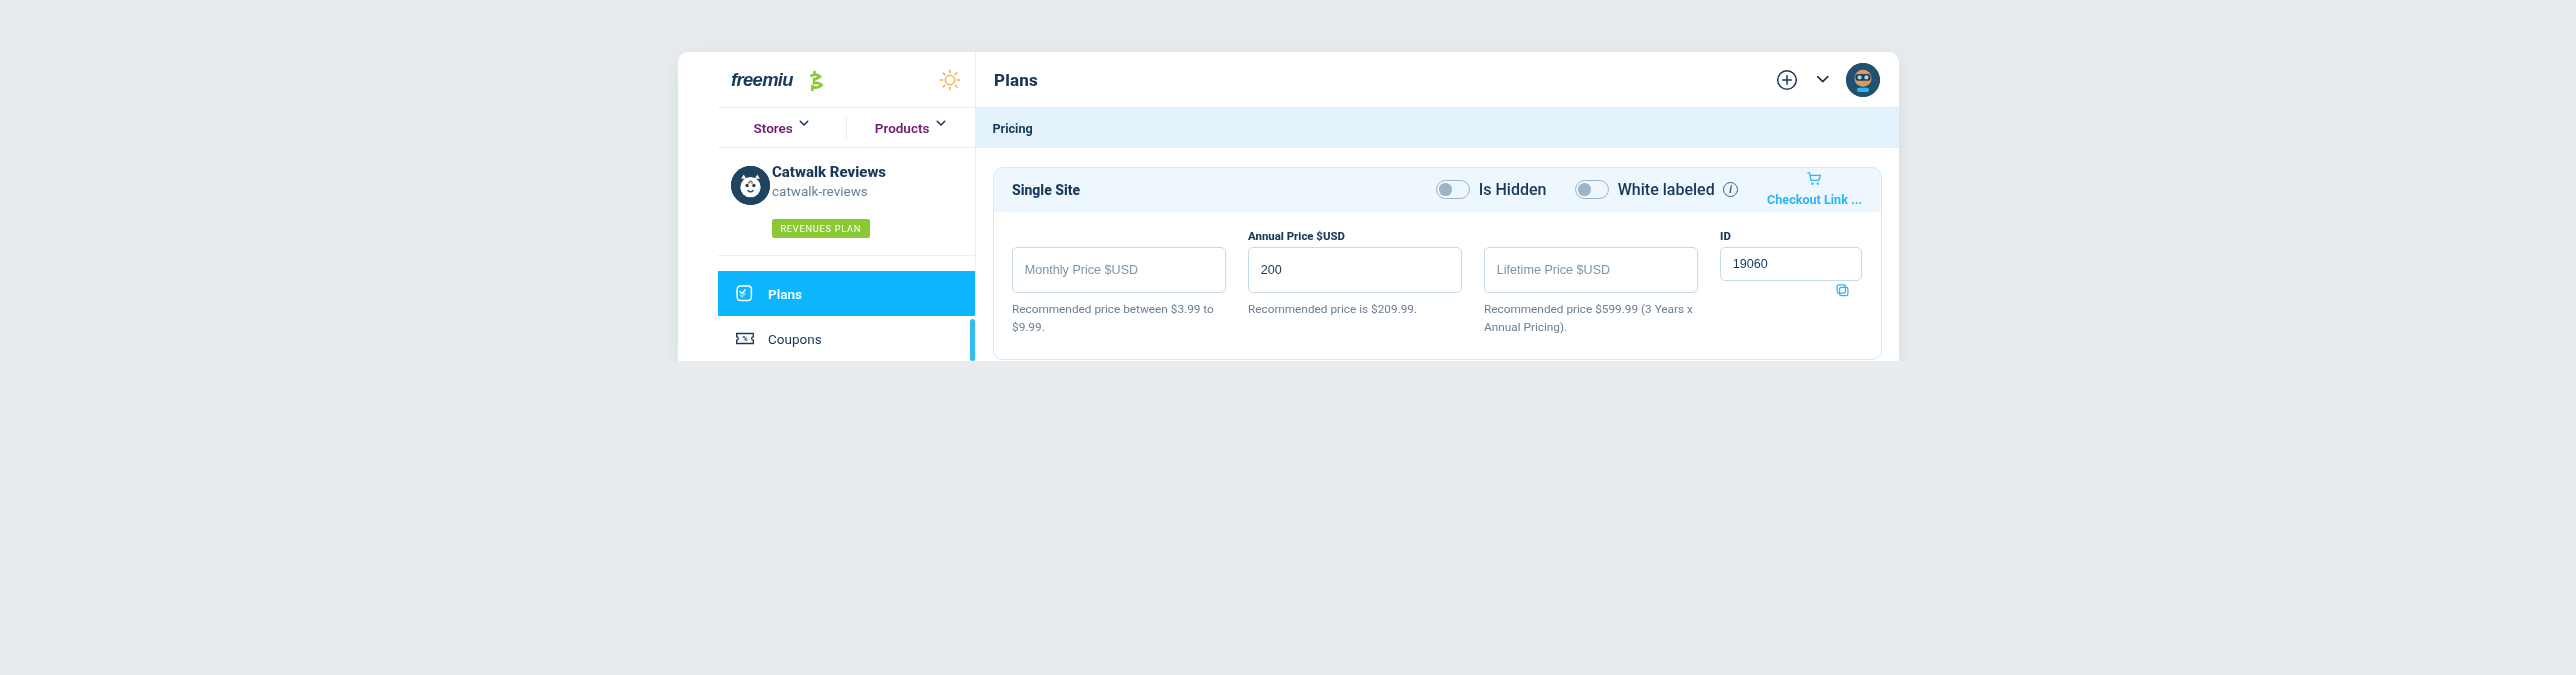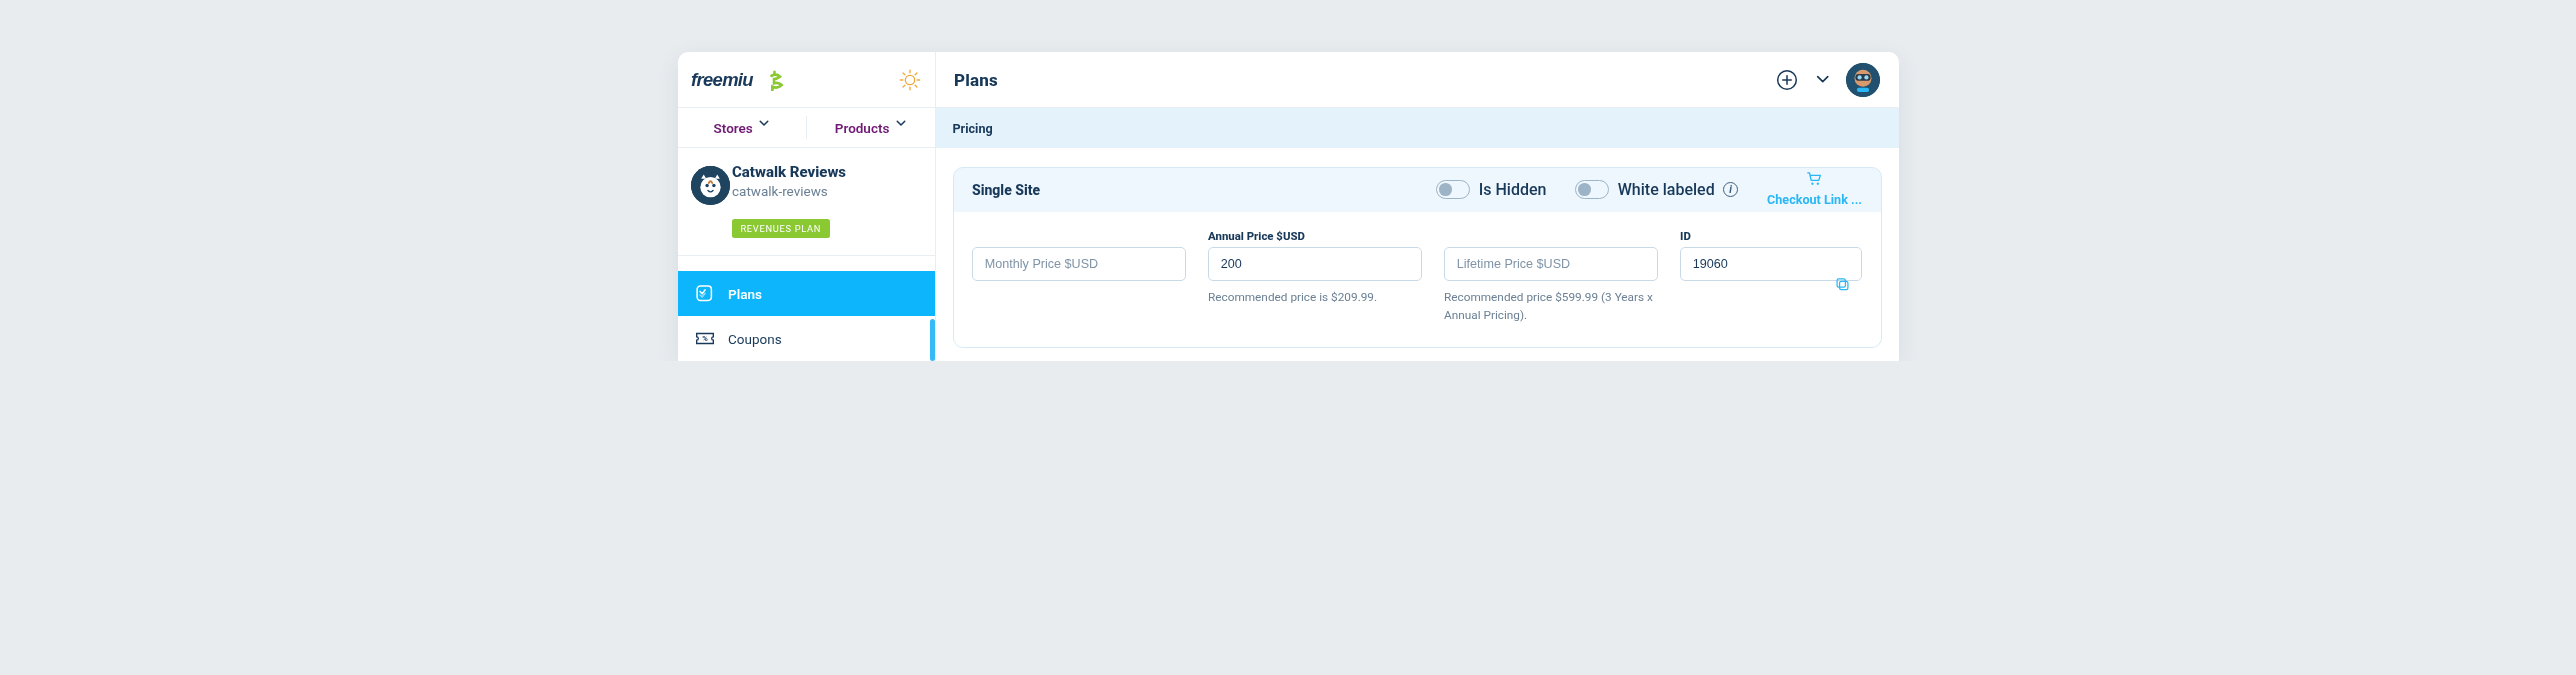--- a/index.html
+++ b/index.html
@@ -8,20 +8,21 @@
   font-family: -apple-system, BlinkMacSystemFont, "Segoe UI", Roboto, Helvetica, Arial, sans-serif;
   padding: 52px 51px 0 51px;
 }
 .app-window {
   width: 1221px;
   margin: 0 auto;
   background: #fff;
   border-radius: 10px 10px 0 0;
   box-shadow: 0 6.7px 23.6px rgba(30,50,80,.08);
   overflow: hidden;
+  padding-left: 40px;
 }
 .header {
   display: flex;
   align-items: center;
   height: 56px;
   border-bottom: 0.8px solid #e9eef3;
 }
 .logo-cell { width: 207px; display:flex; align-items:center; padding-left:13.5px; }
 .logo-cell svg { display:block; }
 .theme-cell { width: 51px; display:flex; align-items:center; justify-content:center; border-right:0.8px solid #e9eef3; height:56px; }
@@ -58,21 +59,21 @@
 .toggle { width:34px; height:18.5px; border-radius:17px; border:1.3px solid #9db4c6; display:flex; align-items:center; padding:1.7px; cursor:pointer; }
 .toggle .knob { width:12.6px; height:12.6px; border-radius:50%; background:#9db4c6; }
 .toggle-label { font-size:16px; color:#18395a; font-weight:500; }
 .info-circle { width:15px; height:15px; border:1.3px solid #43607a; border-radius:50%; display:flex; align-items:center; justify-content:center; font-size:10px; font-weight:800; font-style:italic; color:#43607a; }
 .checkout-link { display:flex; align-items:center; gap:6.7px; color:#29b7f5; font-weight:700; font-size:12.6px; cursor:pointer;flex-direction:column; }
 .panel-body { background:#fff; padding:17px 18.5px 22px; display:flex; gap:22px; }
 .field-col { display:flex; flex-direction:column; }
 .field-col.grow { flex:1; }
 .field-label { font-size:11.4px; font-weight:800; color:#18395a; height:18.5px; }
 .field-label.empty { visibility:hidden; }
-.price-input { width:214px; height:34px; border:0.8px solid #c9dae7; border-radius:5px; padding:0 11.8px; font-size:12.6px; color:#18395a; outline:none; background:#fff; }
+.price-input { width:214px; height:46px; border:0.8px solid #c9dae7; border-radius:5px; padding:0 11.8px; font-size:12.6px; color:#18395a; outline:none; background:#fff; }
 .price-input::placeholder { color:#7f94a7; font-weight:500; }
 .id-wrap { position:relative; flex:1; }
 .id-input { width:100%; height:34px; border:0.8px solid #c9dae7; border-radius:5px; padding:0 34px 0 11.8px; font-size:12.6px; color:#18395a; outline:none; background:#fff; font-weight:500; }
 .copy-btn { position:absolute; right:8.4px; top:50%; transform:translateY(-50%); width:18.5px; height:18.5px; cursor:pointer; color:#29b7f5; }
 .helper { font-size:11.8px; color:#6b8094; margin-top:8.4px; line-height:1.5; max-width:214px; }
 </style>
 </head>
 <body>
 
 <div class="app-window">
@@ -222,20 +223,21 @@
                 <circle cx="13" cy="14" r="1.4" fill="#29b7f5"></circle>
               </svg>
               <span>Checkout Link ...</span>
             </div>
           </div>
 
           <div class="panel-body">
             <div class="field-col">
               <div class="field-label empty">.</div>
               <input class="price-input" placeholder="Monthly Price $USD" style="">
+              <div class="helper">Recommended price between $3.99 to $9.99.</div>
             </div>
 
             <div class="field-col">
               <div class="field-label">Annual Price $USD</div>
               <input class="price-input" value="200" style="">
               <div class="helper">Recommended price is $209.99.</div>
             </div>
 
             <div class="field-col">
               <div class="field-label empty">.</div>

